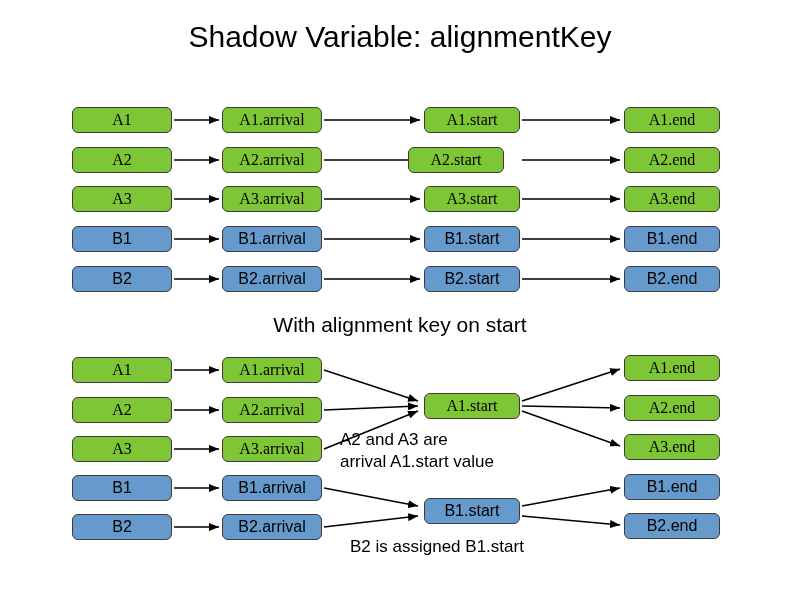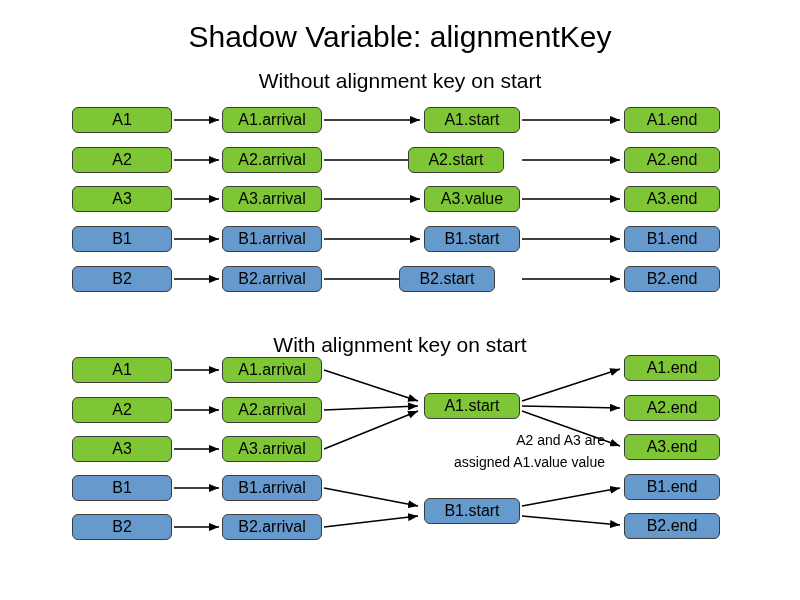--- a/index.html
+++ b/index.html
@@ -13,34 +13,34 @@
 
   .title {
     position:absolute; left:0; top:20px; width:800px;
     text-align:center; font-size:30px; font-weight:400; color:#000;
   }
   .subtitle {
     position:absolute; left:0; width:800px;
     text-align:center; font-size:21px; font-weight:400; color:#000;
   }
   .subtitle.s1 { top:69px; }
-  .subtitle.s2 { top:313px;margin-top:20px; }
+  .subtitle.s2 { top:313px; }
 
   .box {
     position:absolute; height:26px;
     border:1.6px solid #3c3c3c; border-radius:6px;
     display:flex; align-items:center; justify-content:center;
     font-size:16px; color:#000; white-space:nowrap;
   }
-  .green { background: var(--color-green, #7ec636); }
+  .green { background: var(--color-green, #7ec636); font-family: Liberation Serif, serif; }
   .blue  { background: var(--color-blue, #6699cc); }
 
   .note {
-    position:absolute; text-align:right;
-    font-size:14px; line-height:22px; color:#000;
+    position:absolute; text-align:left;
+    font-size:17px; line-height:22px; color:#000;
   }
 
   svg.arrows { position:absolute; left:0; top:0; width:800px; height:600px; }
   .arrow { stroke: var(--color-arrow, #000); stroke-width:1.6; }
   .arrowhead { fill: var(--color-arrow, #000); }
 </style>
 </head>
 <body>
 
 <div class="canvas">
@@ -87,46 +87,45 @@
     <line class="arrow" x1="522" y1="411" x2="620" y2="446" marker-end="url(#ah)"></line>
 
     <line class="arrow" x1="324" y1="488" x2="418" y2="506" marker-end="url(#ah)"></line>
     <line class="arrow" x1="324" y1="527" x2="418" y2="516" marker-end="url(#ah)"></line>
 
     <line class="arrow" x1="522" y1="506" x2="620" y2="488" marker-end="url(#ah)"></line>
     <line class="arrow" x1="522" y1="516" x2="620" y2="525" marker-end="url(#ah)"></line>
   </svg>
 
   <div class="title">Shadow Variable: alignmentKey</div>
-  <div class="subtitle s1">Without alignment key on start</div>
   <div class="subtitle s2">With alignment key on start</div>
 
   <div class="box green" style="left:72px;top:107px;width:100px">A1</div>
   <div class="box green" style="left:222px;top:107px;width:100px">A1.arrival</div>
   <div class="box green" style="left:424px;top:107px;width:96px">A1.start</div>
   <div class="box green" style="left:624px;top:107px;width:96px">A1.end</div>
 
   <div class="box green" style="left:72px;top:147px;width:100px">A2</div>
   <div class="box green" style="left:222px;top:147px;width:100px">A2.arrival</div>
   <div class="box green" style="left:408px;top:147px;width:96px">A2.start</div>
   <div class="box green" style="left:624px;top:147px;width:96px">A2.end</div>
 
   <div class="box green" style="left:72px;top:186px;width:100px">A3</div>
   <div class="box green" style="left:222px;top:186px;width:100px">A3.arrival</div>
-  <div class="box green" style="left:424px;top:186px;width:96px">A3.value</div>
+  <div class="box green" style="left:424px;top:186px;width:96px">A3.start</div>
   <div class="box green" style="left:624px;top:186px;width:96px">A3.end</div>
 
   <div class="box blue" style="left:72px;top:226px;width:100px">B1</div>
   <div class="box blue" style="left:222px;top:226px;width:100px">B1.arrival</div>
   <div class="box blue" style="left:424px;top:226px;width:96px">B1.start</div>
   <div class="box blue" style="left:624px;top:226px;width:96px">B1.end</div>
 
   <div class="box blue" style="left:72px;top:266px;width:100px">B2</div>
   <div class="box blue" style="left:222px;top:266px;width:100px">B2.arrival</div>
-  <div class="box blue" style="left:399px;top:266px;width:96px">B2.start</div>
+  <div class="box blue" style="left:424px;top:266px;width:96px">B2.start</div>
   <div class="box blue" style="left:624px;top:266px;width:96px">B2.end</div>
 
   <div class="box green" style="left:72px;top:357px;width:100px">A1</div>
   <div class="box green" style="left:72px;top:397px;width:100px">A2</div>
   <div class="box green" style="left:72px;top:436px;width:100px">A3</div>
   <div class="box blue" style="left:72px;top:475px;width:100px">B1</div>
   <div class="box blue" style="left:72px;top:514px;width:100px">B2</div>
 
   <div class="box green" style="left:222px;top:357px;width:100px">A1.arrival</div>
   <div class="box green" style="left:222px;top:397px;width:100px">A2.arrival</div>
@@ -138,18 +137,19 @@
   <div class="box blue" style="left:424px;top:498px;width:96px">B1.start</div>
 
   <div class="box green" style="left:624px;top:355px;width:96px">A1.end</div>
   <div class="box green" style="left:624px;top:395px;width:96px">A2.end</div>
   <div class="box green" style="left:624px;top:434px;width:96px">A3.end</div>
   <div class="box blue" style="left:624px;top:474px;width:96px">B1.end</div>
   <div class="box blue" style="left:624px;top:513px;width:96px">B2.end</div>
 
   <div class="note" style="left:340px;top:429px;width:265px">
     <div>A2 and A3 are</div>
-    <div>assigned A1.value value</div>
+    <div>arrival A1.start value</div>
   </div>
   <div class="note" style="left:350px;top:536px;width:265px">
+    <div>B2 is assigned B1.start</div>
   </div>
 
 </div>
 
 </body></html>

